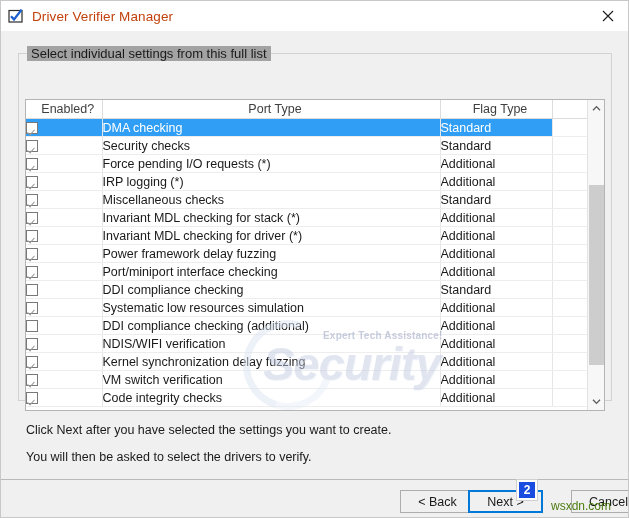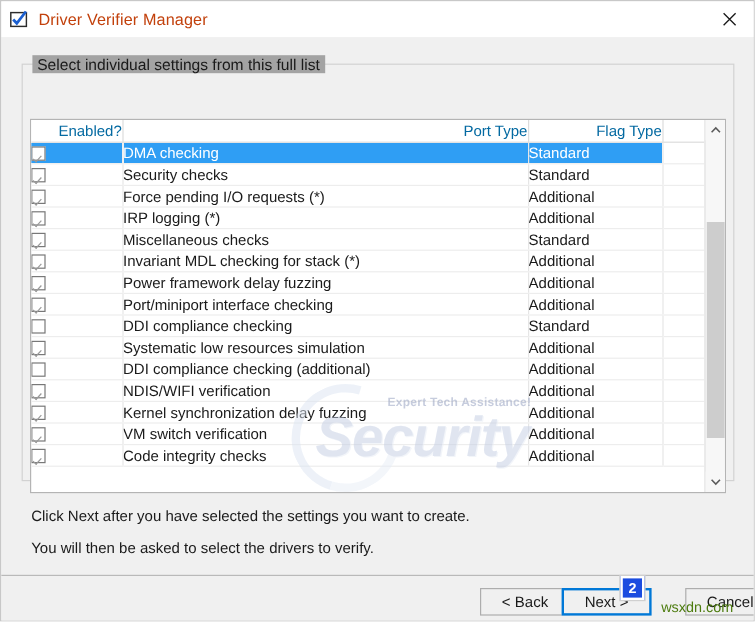--- a/index.html
+++ b/index.html
@@ -109,28 +109,28 @@
   }
   table.lv {
     border-collapse: collapse;
     width: 100%;
     table-layout: fixed;
     font-size: 12.5px;
     color: #1a1a1a;
   }
   table.lv th {
     font-weight: normal;
-    text-align: right;
+    text-align: center;
     height: 18px;
     padding: 0 0 0 8px;
     background: #ffffff;
     border-bottom: 1px solid #dcdcdc;
     border-right: 1px solid #dcdcdc;
     font-size: 12.5px;
-    color: #0369a1;
+    color: #404040;
     vertical-align: middle;
   }
   table.lv th:last-child { border-right: none; }
   table.lv td {
     height: 17px;
     padding: 0;
     border-bottom: 1px solid #ededed;
     vertical-align: middle;
     white-space: nowrap;
     overflow: hidden;
@@ -406,20 +406,26 @@
                 <td class="cell-pad"></td>
               </tr>
               <tr class="row">
                 <td class="cell-enabled"><span class="checkbox checked"></span></td>
                 <td class="cell-test"><span class="row-label">Invariant MDL checking for stack (*)</span></td>
                 <td class="cell-flag"><span class="row-label">Additional</span></td>
                 <td class="cell-pad"></td>
               </tr>
               <tr class="row">
                 <td class="cell-enabled"><span class="checkbox checked"></span></td>
+                <td class="cell-test"><span class="row-label">Invariant MDL checking for driver (*)</span></td>
+                <td class="cell-flag"><span class="row-label">Additional</span></td>
+                <td class="cell-pad"></td>
+              </tr>
+              <tr class="row">
+                <td class="cell-enabled"><span class="checkbox checked"></span></td>
                 <td class="cell-test"><span class="row-label">Power framework delay fuzzing</span></td>
                 <td class="cell-flag"><span class="row-label">Additional</span></td>
                 <td class="cell-pad"></td>
               </tr>
               <tr class="row">
                 <td class="cell-enabled"><span class="checkbox checked"></span></td>
                 <td class="cell-test"><span class="row-label">Port/miniport interface checking</span></td>
                 <td class="cell-flag"><span class="row-label">Additional</span></td>
                 <td class="cell-pad"></td>
               </tr>

